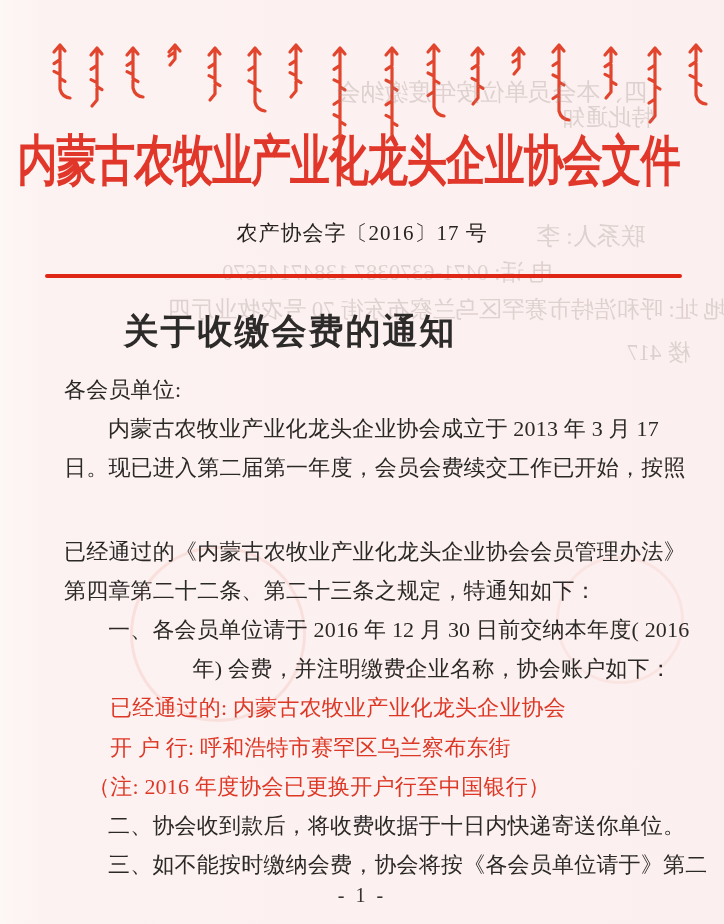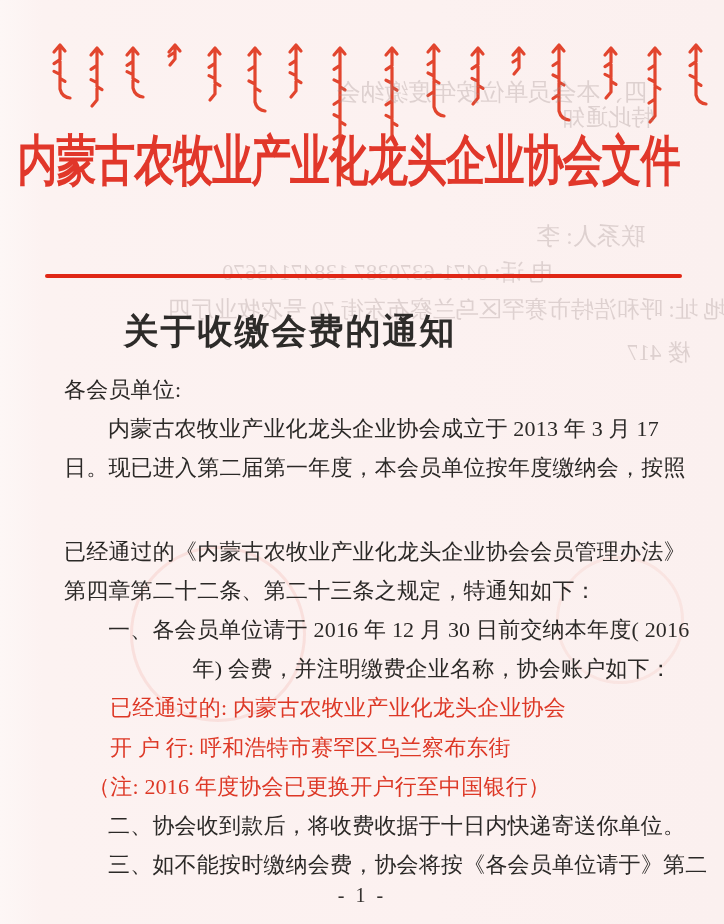--- a/index.html
+++ b/index.html
@@ -119,29 +119,30 @@
 
   <div id="seal-layer">
       <div class="seal-ring" style="left: 130px; top: 546px; width: 170px; height: 170px; opacity: 0.1;"></div>
       <div class="seal-ring" style="left: 556px; top: 556px; width: 122px; height: 122px; opacity: 0.07;"></div>
     </div>
 
   <div class="org-title">
     <span class="inner">内蒙古农牧业产业化龙头企业协会文件</span>
   </div>
 
+  <div class="doc-number">农产协会字〔2016〕17 号</div>
 
   <div class="red-rule"></div>
 
   <div class="notice-title">关于收缴会费的通知</div>
 
   <div class="body-text" id="body-text">
       <div class="bline" style="padding-left: 0px;">各会员单位:</div>
       <div class="bline" style="padding-left: 44px;">内蒙古农牧业产业化龙头企业协会成立于 2013 年 3 月 17</div>
-      <div class="bline" style="padding-left: 0px;">日。现已进入第二届第一年度，本会员单位按年度缴纳会，按照</div>
+      <div class="bline" style="padding-left: 0px;">日。现已进入第二届第一年度，会员会费续交工作已开始，按照</div>
       <div class="bline" style="padding-left: 0px; margin-top: 44px;">已经通过的《内蒙古农牧业产业化龙头企业协会会员管理办法》</div>
       <div class="bline" style="padding-left: 0px;">第四章第二十二条、第二十三条之规定，特通知如下：</div>
       <div class="bline" style="padding-left: 44px;">一、各会员单位请于 2016 年 12 月 30 日前交纳本年度( 2016</div>
       <div class="bline" style="padding-left: 0px; text-align: right;">年) 会费，并注明缴费企业名称，协会账户如下：</div>
       <div class="bline red" style="padding-left: 46px;">已经通过的: 内蒙古农牧业产业化龙头企业协会</div>
       <div class="bline red" style="padding-left: 46px;">开 户 行: 呼和浩特市赛罕区乌兰察布东街</div>
       <div class="bline red" style="padding-left: 24px;">（注: 2016 年度协会已更换开户行至中国银行）</div>
       <div class="bline" style="padding-left: 44px; text-align: right;">二、协会收到款后，将收费收据于十日内快递寄送你单位。</div>
       <div class="bline" style="padding-left: 44px;">三、如不能按时缴纳会费，协会将按《各会员单位请于》第二</div>
     </div>

